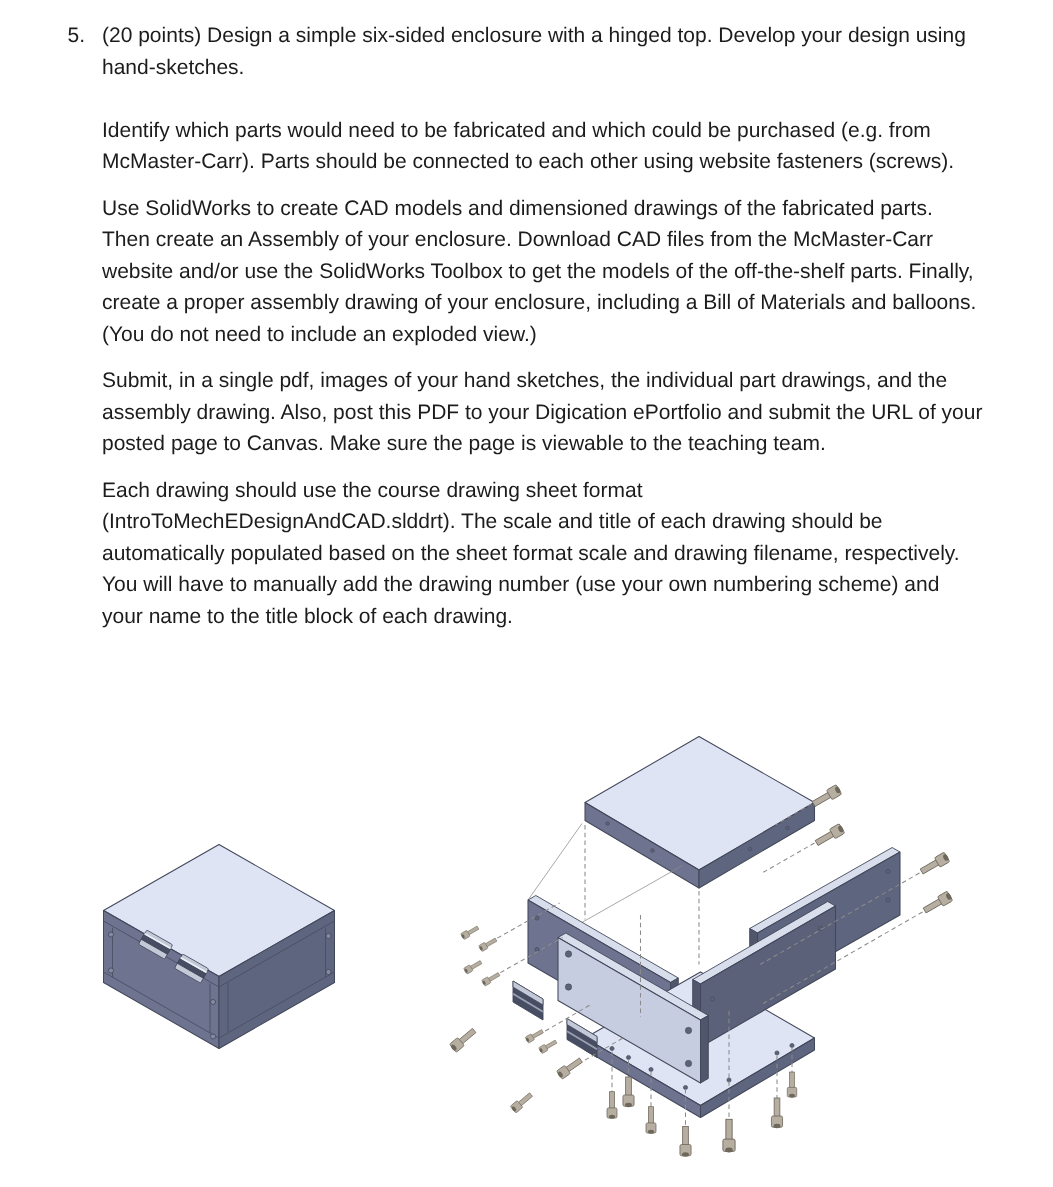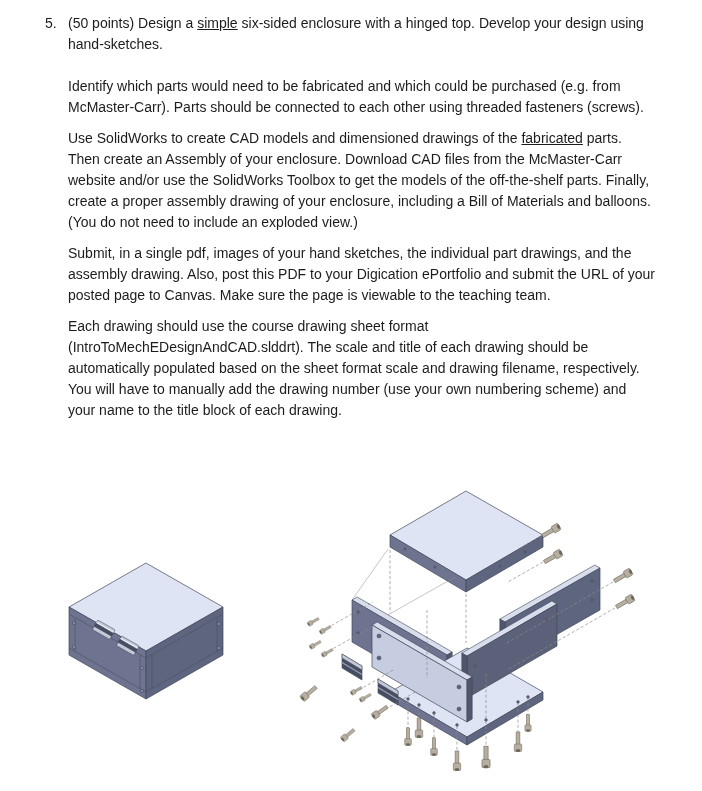--- a/index.html
+++ b/index.html
@@ -6,21 +6,21 @@
   body{
     width:702px;height:791px;position:relative;background:#ffffff;
     font-family:"Liberation Sans", sans-serif;color:var(--text-color,#1c1c1c);
     overflow:hidden;
   }
   .doc{position:absolute;top:13px;left:45px;width:612px;font-size:14px;line-height:21px;}
   .item-number{position:absolute;left:0;top:0;}
   .paragraphs{margin-left:23px;}
   .paragraphs p{margin:0 0 10px 0;}
   .paragraphs p:first-child{margin-bottom:21px;}
-  .u{text-decoration:underline;margin-top:32px;}
+  .u{margin-top:32px;}
   .fig{position:absolute;}
   #fig-assembled{left:58px;top:551px;}
   #fig-exploded{left:295px;top:478px;}
 
   
   .face-light{fill:var(--face-light);stroke:var(--outline);stroke-width:.7;stroke-linejoin:round;}
   .face-left{fill:var(--face-left);stroke:var(--outline);stroke-width:.7;stroke-linejoin:round;}
   .face-right{fill:var(--face-right);stroke:var(--outline);stroke-width:.7;stroke-linejoin:round;}
   .panel-light{fill:var(--panel-light);stroke:var(--outline);stroke-width:.7;stroke-linejoin:round;}
   .edge-light{fill:var(--edge-light);stroke:var(--outline);stroke-width:.6;stroke-linejoin:round;}
@@ -33,22 +33,22 @@
   .screw-sock{fill:var(--screw-dark);}
   .hinge-body{fill:var(--hinge-dark);stroke:var(--outline);stroke-width:.6;}
   .hinge-pin{fill:var(--hinge-pin);stroke:var(--outline);stroke-width:.5;}
 </style>
 </head>
 <body style="background: rgb(255, 255, 255);">
 
 <div class="doc">
   <div class="item-number">5.</div>
   <div class="paragraphs">
-      <p><span>(50 points) Design a </span><span class="u">simple</span><span> six-sided enclosure with a hinged top. Develop your design using hand-sketches.</span></p>
-      <p><span>Identify which parts would need to be fabricated and which could be purchased (e.g. from McMaster-Carr). Parts should be connected to each other using threaded fasteners (screws).</span></p>
+      <p><span>(20 points) Design a </span><span class="u">simple</span><span> six-sided enclosure with a hinged top. Develop your design using hand-sketches.</span></p>
+      <p><span>Identify which parts would need to be fabricated and which could be purchased (e.g. from McMaster-Carr). Parts should be connected to each other using website fasteners (screws).</span></p>
       <p><span>Use SolidWorks to create CAD models and dimensioned drawings of the </span><span class="u">fabricated</span><span> parts. Then create an Assembly of your enclosure. Download CAD files from the McMaster-Carr website and/or use the SolidWorks Toolbox to get the models of the off-the-shelf parts. Finally, create a proper assembly drawing of your enclosure, including a Bill of Materials and balloons. (You do not need to include an exploded view.)</span></p>
       <p><span>Submit, in a single pdf, images of your hand sketches, the individual part drawings, and the assembly drawing. Also, post this PDF to your Digication ePortfolio and submit the URL of your posted page to Canvas. Make sure the page is viewable to the teaching team.</span></p>
       <p><span>Each drawing should use the course drawing sheet format (IntroToMechEDesignAndCAD.slddrt). The scale and title of each drawing should be automatically populated based on the sheet format scale and drawing filename, respectively. You will have to manually add the drawing number (use your own numbering scheme) and your name to the title block of each drawing.</span></p>
     </div>
 </div>
 
 <svg id="fig-assembled" class="fig" width="180" height="160" viewBox="0 0 180 160">
   <g>
     <polygon class="face-light" points="88,12 165,56 88,100 11,56"></polygon>
     <polygon class="face-left" points="11,56 88,100 88,148 11,104"></polygon>

